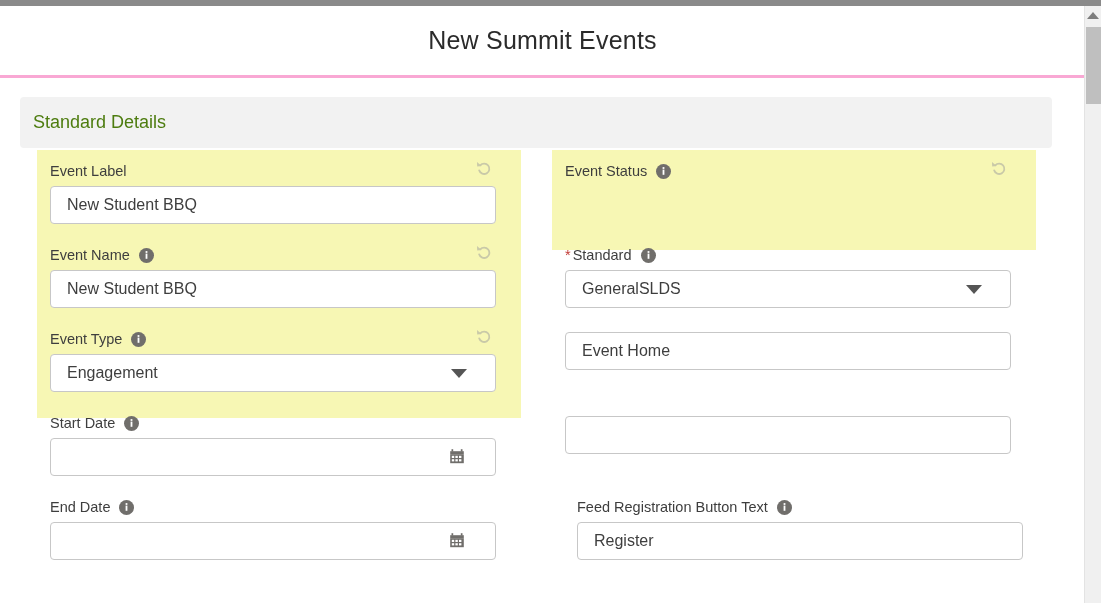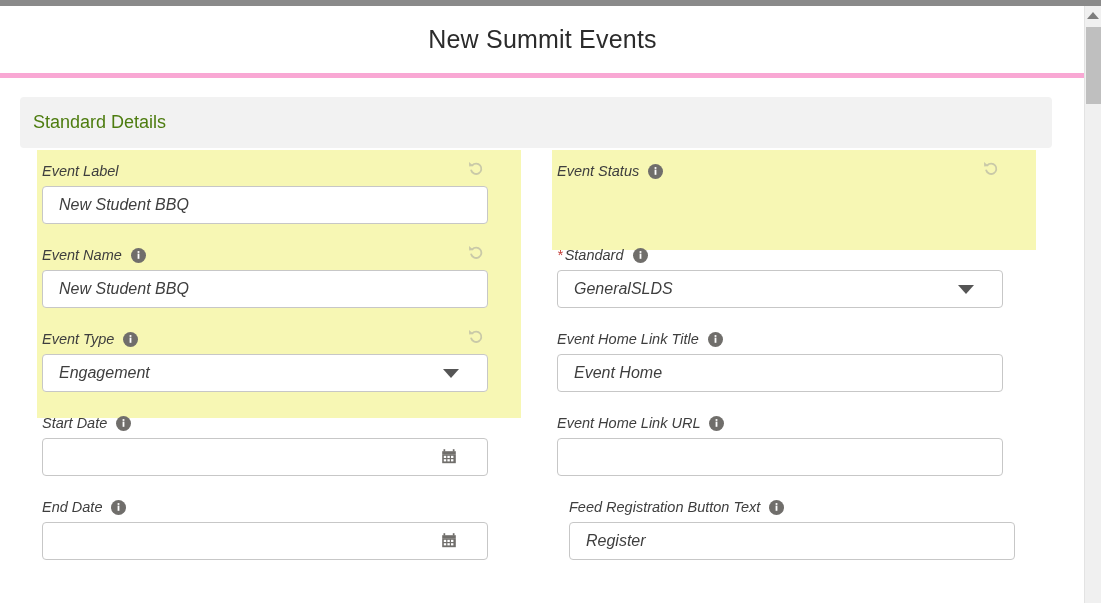--- a/index.html
+++ b/index.html
@@ -25,21 +25,21 @@
     width: 1101px; height: 6px;
     background: #8a8a8a;
   }
 
   
   .page-header {
     position: absolute;
     left: 0; top: 6px;
     width: 1085px; height: 72px;
     background: #ffffff;
-    border-bottom: 5px solid #f9a8d4;
+    border-bottom: 3px solid #f9a8d4;
     display: flex;
     align-items: center;
     justify-content: center;
   }
   .page-title {
     font-size: 25px;
     color: #2b2b2b;
     font-weight: 400;
     letter-spacing: 0.2px;
   }
@@ -79,22 +79,21 @@
     position: absolute;
     background: #f7f7b4;
     left: 0;
     width: 484px;
   }
 
   
   .field {
     position: absolute;
     width: 456px;
-    left: 0;
-    font-style: italic;
+    left: 8px;
   }
   .field-inner { padding: 0 5px; }
 
   .field-label-row {
     display: flex;
     align-items: center;
     height: 22px;
     position: relative;
   }
   .field-label {
@@ -371,45 +370,27 @@
               </span>
             </div>
             <div class="input-box">
               <span class="input-value">GeneralSLDS</span>
               <span class="caret"></span>
             </div>
           </div>
         </div>
         <div class="field" style="top: 168px;">
           <div class="field-inner">
-            <div class="field-label-row">
-              <span class="field-label">Event Home Link Title</span>
-              <span class="info-icon">
-                <svg width="15" height="15" viewBox="0 0 15 15">
-                  <rect x="6.6" y="5.6" width="1.8" height="5.2" fill="#ffffff"></rect>
-                  <rect x="6.6" y="3.1" width="1.8" height="1.8" fill="#ffffff"></rect>
-                </svg>
-              </span>
-            </div>
             <div class="input-box">
               <span class="input-value">Event Home</span>
             </div>
           </div>
         </div>
         <div class="field" style="top: 252px;">
           <div class="field-inner">
-            <div class="field-label-row">
-              <span class="field-label">Event Home Link URL</span>
-              <span class="info-icon">
-                <svg width="15" height="15" viewBox="0 0 15 15">
-                  <rect x="6.6" y="5.6" width="1.8" height="5.2" fill="#ffffff"></rect>
-                  <rect x="6.6" y="3.1" width="1.8" height="1.8" fill="#ffffff"></rect>
-                </svg>
-              </span>
-            </div>
             <div class="input-box">
               <span class="input-value"></span>
             </div>
           </div>
         </div>
         <div class="field" style="top: 336px; margin-left: 12px;">
           <div class="field-inner">
             <div class="field-label-row">
               <span class="field-label">Feed Registration Button Text</span>
               <span class="info-icon">

